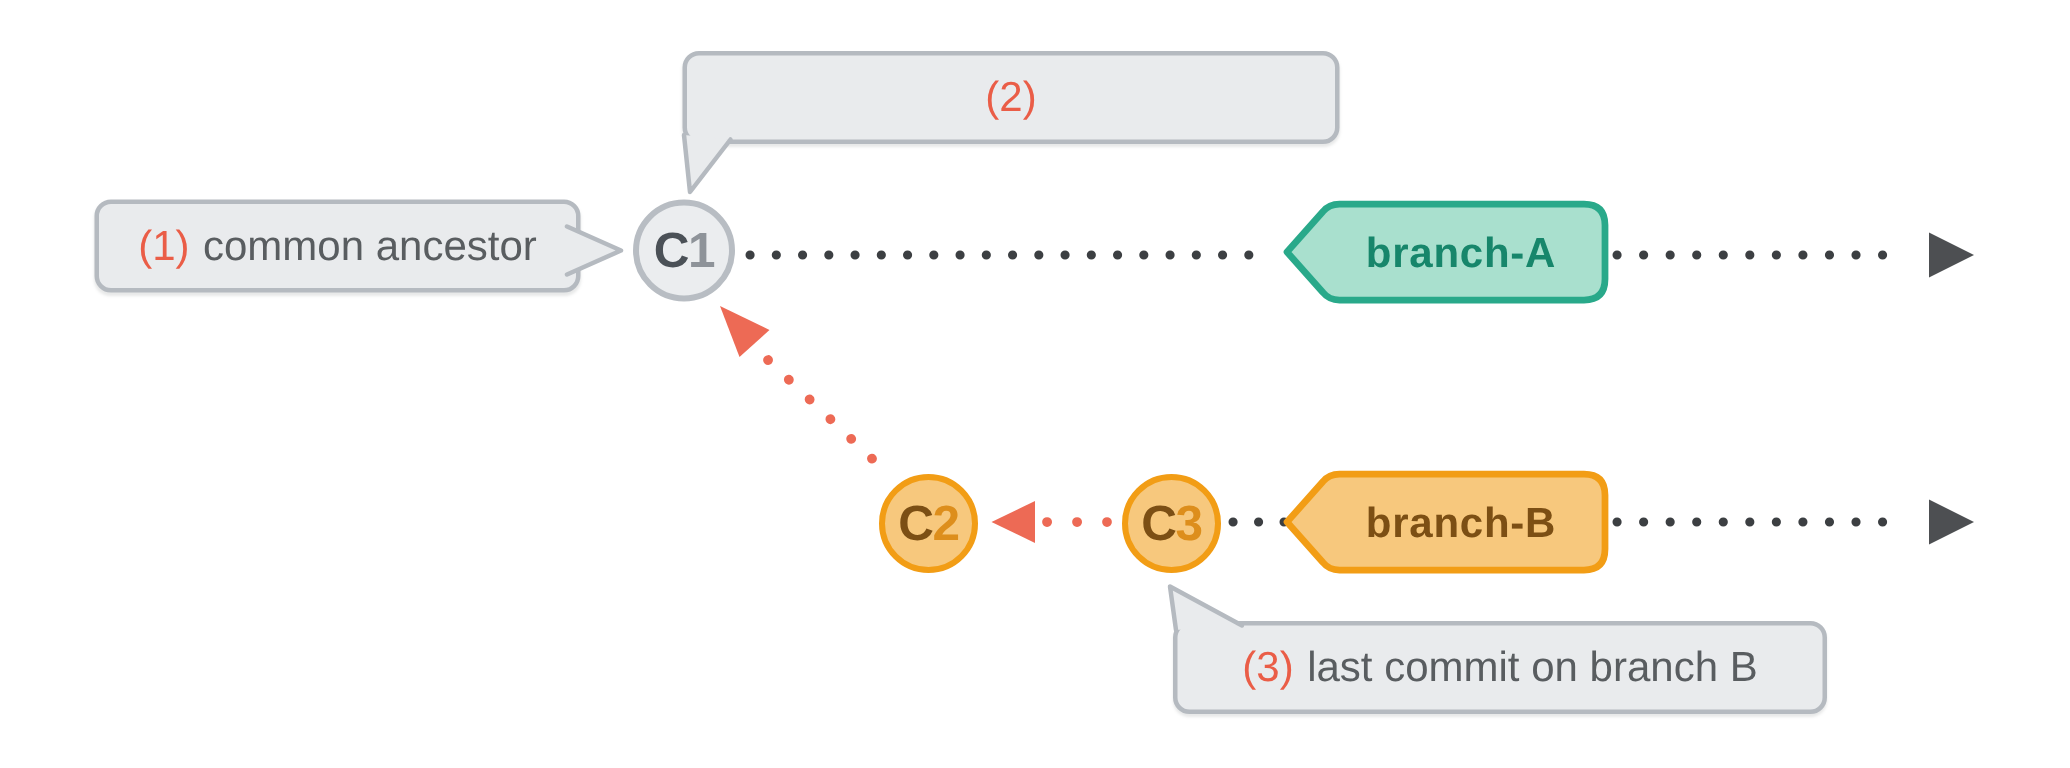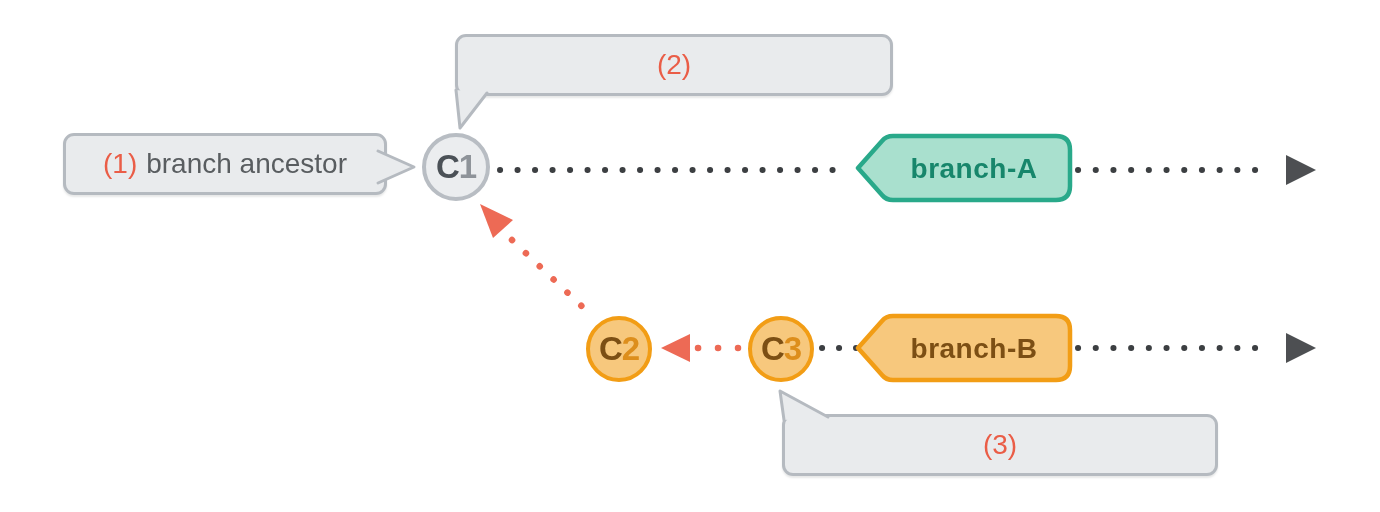--- a/index.html
+++ b/index.html
@@ -47,27 +47,28 @@
     font-weight:bold; font-size:28px; letter-spacing:0.5px;
   }
 </style>
 </head>
 <body>
 
 <div class="stage">
 
   <div class="callout" id="callout-1">
     <span class="num">(1)</span>
-    <span class="txt">branch ancestor</span>
+    <span class="txt">common ancestor</span>
   </div>
   <div class="callout" id="callout-2">
     <span class="num">(2)</span>
   </div>
   <div class="callout" id="callout-3">
     <span class="num">(3)</span>
+    <span class="txt">last commit on branch B</span>
   </div>
 
   <div class="commit gray" id="c1">
     <span class="letter">C</span>
       <span class="digit">1</span>
   </div>
   <div class="commit orange" id="c2">
     <span class="letter">C</span>
       <span class="digit">2</span>
   </div>

